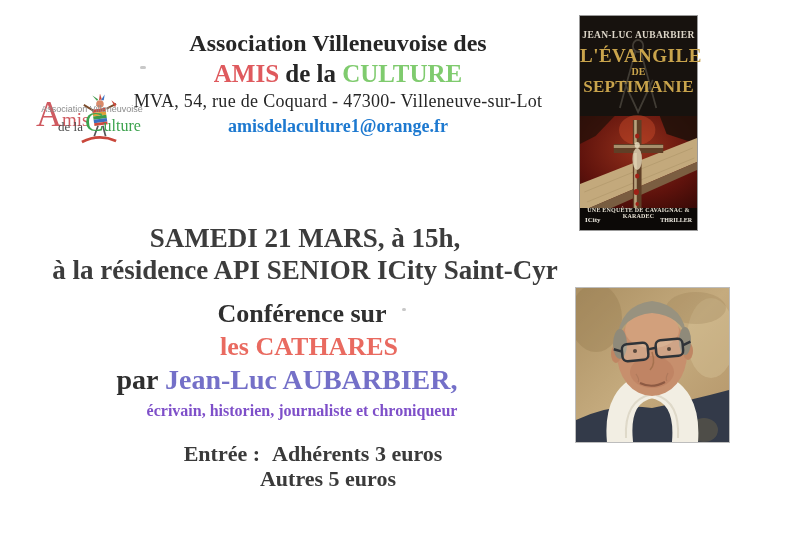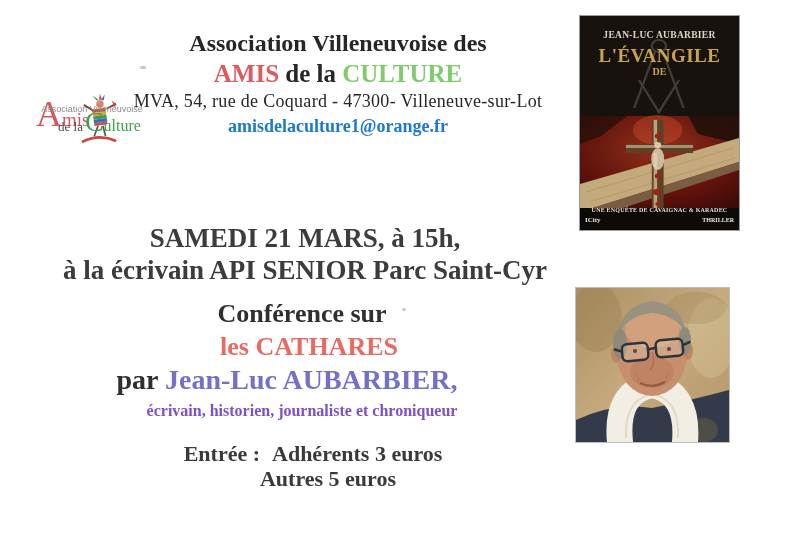--- a/index.html
+++ b/index.html
@@ -44,21 +44,21 @@
   .conf-desc    { font-size:16px; line-height:28px; color:#7e4fc9; }
 
   
   .price1 { position:absolute; left:25px; top:441px; width:576px; text-align:center;
             font-weight:bold; font-size:22px; color:#3a3a3a; }
   .price1 .val { margin-left:12px; }
   .price2 { position:absolute; left:40px; top:466px; width:576px; text-align:center;
             font-weight:bold; font-size:22px; color:#3a3a3a; }
 
   
-  .book { position:absolute; left:579px; top:15px; width:161px; height:216px;
+  .book { position:absolute; left:579px; top:15px; width:119px; height:216px;
           background:#17120e; border:1px solid #9b9b9b; box-sizing:border-box; }
   .book .art { position:absolute; left:0; top:0; width:100%; height:100%; }
   .book .txt { position:absolute; left:0; width:100%; text-align:center; font-weight:bold; }
   .book-author { top:14px; font-size:9.5px; color:#ddd6c8; letter-spacing:.3px; }
   .book-t1 { top:29px; font-size:19px; color:#c9a44c; letter-spacing:.5px; }
   .book-t2 { top:50px; font-size:10px; color:#c9a44c; }
   .book-t3 { top:61px; font-size:17px; color:#c9a44c; letter-spacing:.3px; }
   .book-tag { top:191px; font-size:6px; color:#e8e2d4; letter-spacing:.2px; }
   .book-pub { position:absolute; left:5px; top:200px; font-size:7px; color:#f0ece2; font-weight:bold; }
   .book-genre { position:absolute; right:5px; top:201px; font-size:6px; color:#f0ece2; font-weight:bold; }
@@ -145,28 +145,29 @@
         <circle cx="66" cy="120" r="2.5" fill="#9e2016"></circle>
         <circle cx="66" cy="160" r="2.5" fill="#9e2016"></circle>
         <circle cx="65" cy="176" r="3" fill="#9e2016"></circle>
         <circle cx="66" cy="188" r="2" fill="#9e2016"></circle>
       </g>
       <rect x="0" y="192" width="135" height="22" fill="#0c0907"></rect>
     </svg>
     <div class="txt book-author">JEAN-LUC AUBARBIER</div>
     <div class="txt book-t1">L'ÉVANGILE</div>
     <div class="txt book-t2">DE</div>
+    <div class="txt book-t3">SEPTIMANIE</div>
     <div class="txt book-tag">UNE ENQUÊTE DE CAVAIGNAC &amp; KARADEC</div>
     <div class="book-pub">ICity</div>
     <div class="book-genre">THRILLER</div>
   </div>
 
   <div class="when">
     <div class="l">SAMEDI 21 MARS, à 15h,</div>
-    <div class="l">à la écrivain API SENIOR Parc Saint-Cyr</div>
+    <div class="l">à la résidence API SENIOR ICity Saint-Cyr</div>
   </div>
 
   <div class="conf">
     <div class="conf-label">Conférence sur</div>
     <div class="conf-topic">les CATHARES</div>
     <div class="conf-speaker"><span>par </span><span class="name">Jean-Luc AUBARBIER,</span></div>
     <div class="conf-desc">écrivain, historien, journaliste et chroniqueur</div>
   </div>
 
   <div class="price1"><span>Entrée :</span><span class="val">Adhérents 3 euros</span></div>

